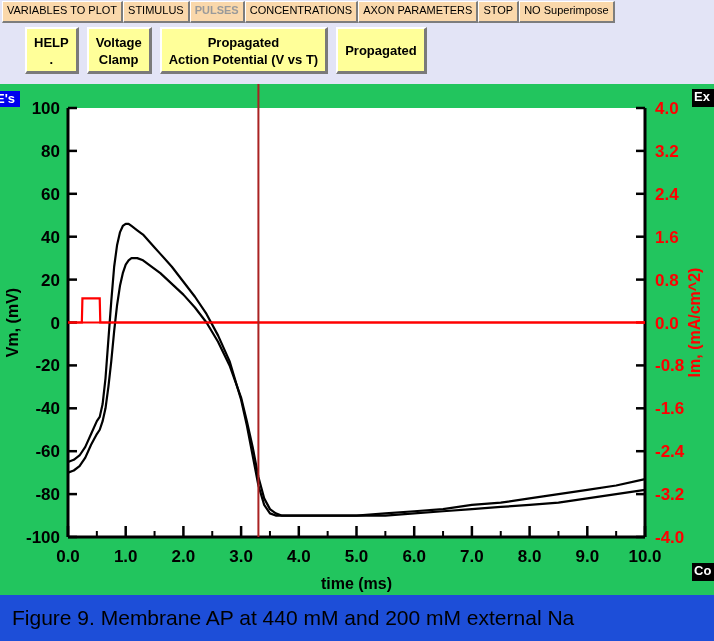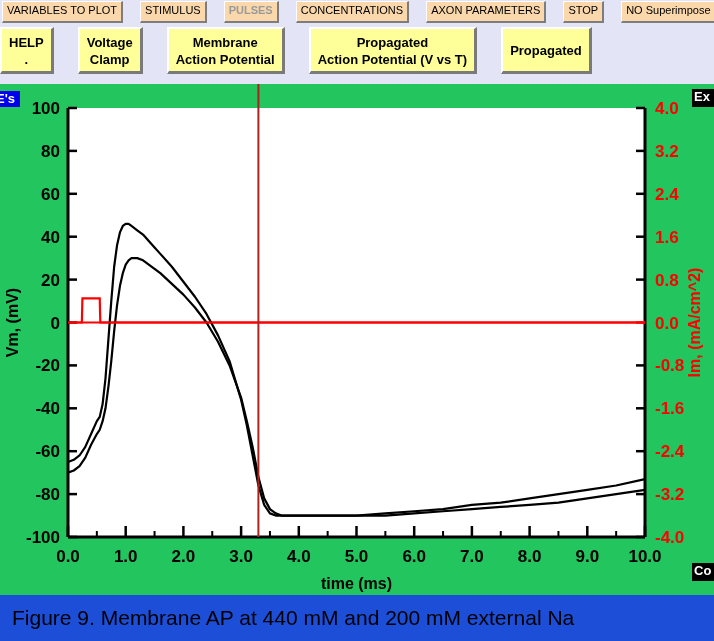--- a/index.html
+++ b/index.html
@@ -16,21 +16,21 @@
   }
 
   
   .menubar {
     position: absolute;
     left: 0; top: 0;
     width: 714px;
     height: 22px;
     display: flex;
     align-items: flex-start;
-    gap: 17px;
+    gap: 0;
     padding: 1px 2px 0 2px;
     box-sizing: border-box;
     background: #e3e4f6;
   }
   .menu-btn {
     background: #fad8ab;
     border-top: 1px solid #ffffff;
     border-left: 1px solid #ffffff;
     border-right: 2px solid #7d7d7d;
     border-bottom: 2px solid #7d7d7d;
@@ -46,21 +46,22 @@
   .menu-btn.disabled { color: #9a9a9a; font-weight: bold; }
 
   
   .buttonrow {
     position: absolute;
     left: 0; top: 27px;
     width: 714px;
     height: 54px;
     display: flex;
     align-items: flex-start;
-    gap: 24px;
+    gap: 8px;
+    padding-left: 25px;
     box-sizing: border-box;
   }
   .big-btn {
     background: #ffff99;
     border-top: 2px solid #ffffff;
     border-left: 2px solid #ffffff;
     border-right: 3px solid #7a7a7a;
     border-bottom: 3px solid #7a7a7a;
     font-size: 13px;
     font-weight: bold;
@@ -157,24 +158,20 @@
 </div>
 
 <div class="buttonrow">
   <div class="big-btn">
     <span>HELP</span>
     <span>.</span>
   </div>
   <div class="big-btn">
     <span>Voltage</span>
     <span>Clamp</span>
-  </div>
-  <div class="big-btn">
-    <span>Membrane</span>
-    <span>Action Potential</span>
   </div>
   <div class="big-btn">
     <span>Propagated</span>
     <span>Action Potential (V vs T)</span>
   </div>
   <div class="big-btn">
     <span>Propagated</span>
   </div>
 </div>
 

